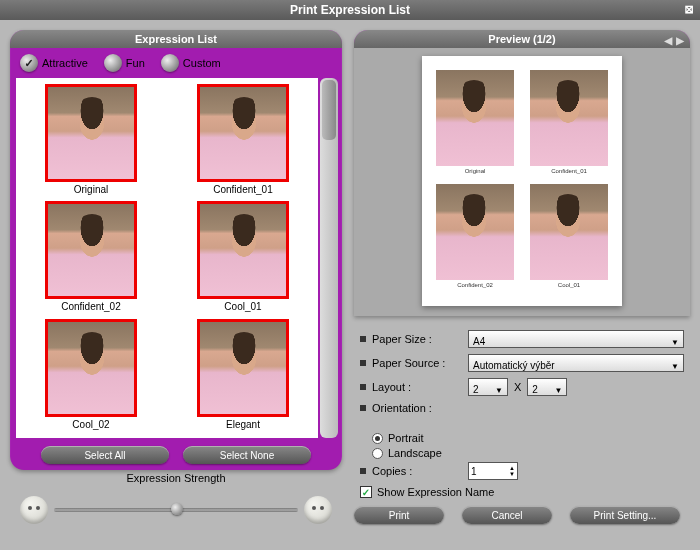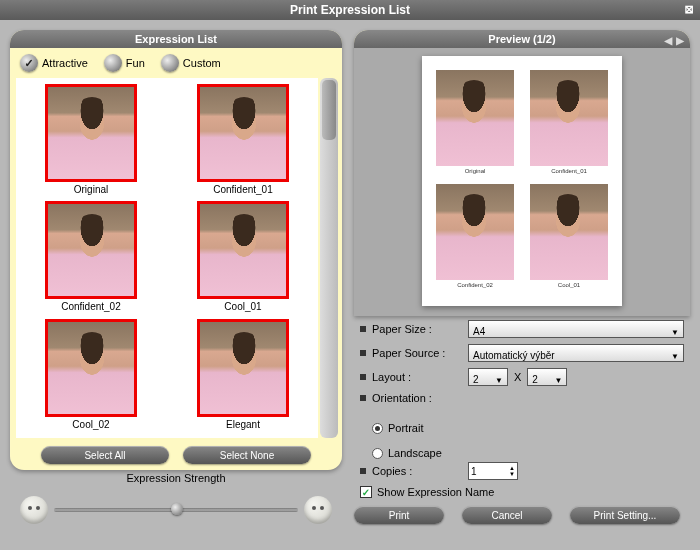--- a/index.html
+++ b/index.html
@@ -3,21 +3,21 @@
 <meta charset="utf-8">
 <style>
   * { box-sizing: border-box; margin: 0; padding: 0; font-family: Arial, sans-serif; }
   body { background: #b8b8b8; width: 700px; height: 550px; overflow: hidden; }
   
   .titlebar { background: linear-gradient(#7a7a7a,#5a5a5a); color: #fff; font-size: 12px; font-weight: bold; text-align: center; height: 20px; line-height: 20px; position: relative; }
   .titlebar .close { position: absolute; right: 4px; top: 2px; width: 14px; height: 14px; font-size: 11px; line-height: 14px; cursor: pointer; }
   
   .main { display: flex; gap: 12px; padding: 10px 10px 6px 10px; }
   
-  .panel { background: #fef9c3; border-radius: 14px; box-shadow: 0 2px 4px rgba(0,0,0,.3), inset 0 1px 1px rgba(255,255,255,.4); }
+  .panel { background: #a21caf; border-radius: 14px; box-shadow: 0 2px 4px rgba(0,0,0,.3), inset 0 1px 1px rgba(255,255,255,.4); }
   .panel-title { background: linear-gradient(#888,#666); color:#fff; font-size:11px; font-weight:bold; text-align:center; height:18px; line-height:18px; border-radius:14px 14px 0 0; position:relative; }
   
   .left { width: 335px; display:flex; flex-direction:column; }
   .tabs { display:flex; gap:16px; padding:6px 10px 4px; }
   .tab { display:flex; align-items:center; gap:4px; font-size:11px; cursor:pointer; }
   .tab .dot { width:18px; height:18px; border-radius:50%; background:radial-gradient(circle at 35% 35%, #eee, #888 70%, #555); box-shadow:0 1px 2px rgba(0,0,0,.4); display:flex; align-items:center; justify-content:center; }
   .tab.active .dot::after { content:"✓"; font-size:11px; font-weight:bold; color:#222; }
   
   .grid-wrap { display:flex; flex:1; }
   .grid { flex:1; background:#fff; margin:2px 0 2px 6px; padding:6px 2px; display:grid; grid-template-columns:1fr 1fr; gap:4px 6px; overflow-y:auto; }
@@ -45,29 +45,29 @@
   .preview-panel { border-radius:14px 14px 0 0; }
   .nav-arrows { position:absolute; right:6px; top:2px; display:flex; gap:4px; }
   .nav-arrows span { font-size:10px; cursor:pointer; color:#ddd; }
   .preview-area { background:#aaa; padding:8px 26px 10px; }
   .page { background:#fff; width:200px; height:250px; margin:0 auto; box-shadow:0 2px 6px rgba(0,0,0,.4); padding:14px 10px; display:grid; grid-template-columns:1fr 1fr; grid-template-rows:1fr 1fr; gap:6px 8px; }
   .pv { text-align:center; }
   .pv-img { width:78px; height:96px; background:linear-gradient(180deg,#8a7560 0%,#a08870 28%,#d9a890 32%,#cfa088 48%,#e8b6cc 55%,#f0c0d4 100%); margin:0 auto; position:relative;}
   .pv-img::before { content:""; position:absolute; left:18px; top:10px; width:40px; height:46px; background: radial-gradient(ellipse at 50% 30%, #3a2a1e 0 40%, transparent 41%), radial-gradient(ellipse at 50% 58%, #d9a88a 0 42%, transparent 43%); border-radius:50% 50% 40% 40%; }
   .pv .pcap { font-size:6px; margin-top:2px; color:#333; }
   
-  .settings { font-size:11px; color:#000; padding:4px 6px 0 6px; }
+  .settings { font-size:11px; color:#000; padding:14px 6px 0 6px; }
   .row { display:flex; align-items:center; margin-bottom:6px; }
   .row .bullet { width:6px; height:6px; background:#333; margin-right:6px; }
   .row label { width:96px; }
   .sel { flex:1; height:18px; background:linear-gradient(#fff,#ddd); border:1px solid #555; font-size:10px; padding:0 4px; position:relative; display:flex; align-items:flex-end; justify-content:space-between; cursor:pointer;}
   .sel .arr { font-size:8px; }
   .twocol { display:flex; gap:18px; }
   .col { flex:1; }
-  .radio { display:flex; align-items:center; gap:5px; margin:13px 0 3px 12px; font-size:11px; cursor:pointer; }
+  .radio { display:flex; align-items:center; gap:5px; margin:3px 0 3px 12px; font-size:11px; cursor:pointer; }
   .radio .r { width:11px; height:11px; border-radius:50%; border:1px solid #555; background:#fff; display:flex; align-items:center; justify-content:center;}
   .radio.sel-r .r::after { content:""; width:5px; height:5px; border-radius:50%; background:#333;}
   .copies-row .spin { width:50px; height:18px; border:1px solid #555; background:#fff; display:flex; align-items:center; font-size:10px; padding:0 2px; justify-content:space-between;}
   .spin .sp-btns { display:flex; flex-direction:column; font-size:6px; line-height:6px; cursor:pointer;}
   .chk { display:flex; align-items:center; gap:5px; font-size:11px; margin:4px 0 8px 0;}
   .chk .box { width:12px; height:12px; border:1px solid #333; background:#fff; display:flex; align-items:center; justify-content:center; font-size:10px; font-weight:bold; color:#2a4;}
   
   .footer-btns { display:flex; gap:18px; justify-content:flex-end; padding:0 10px 8px 0;}
   .footer-btns .pill { width:90px; }
   .footer-btns .pill.wide { width:110px; }

